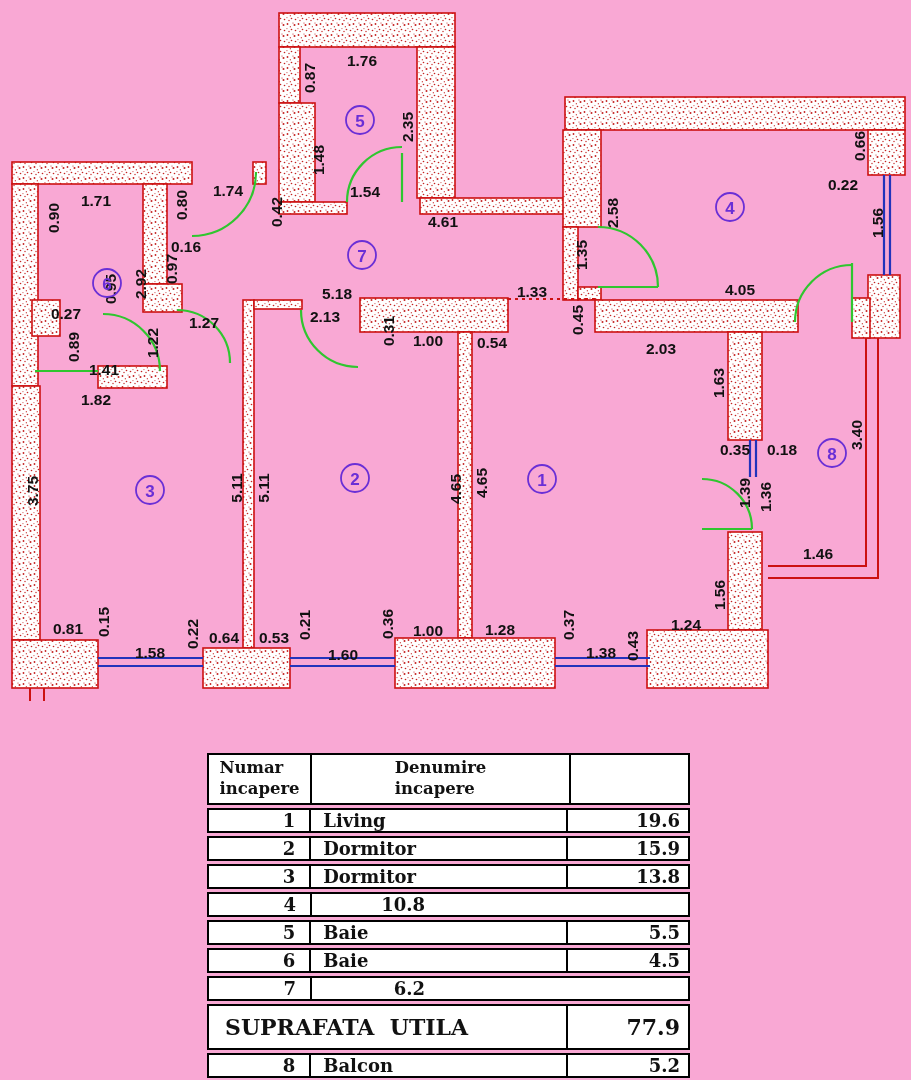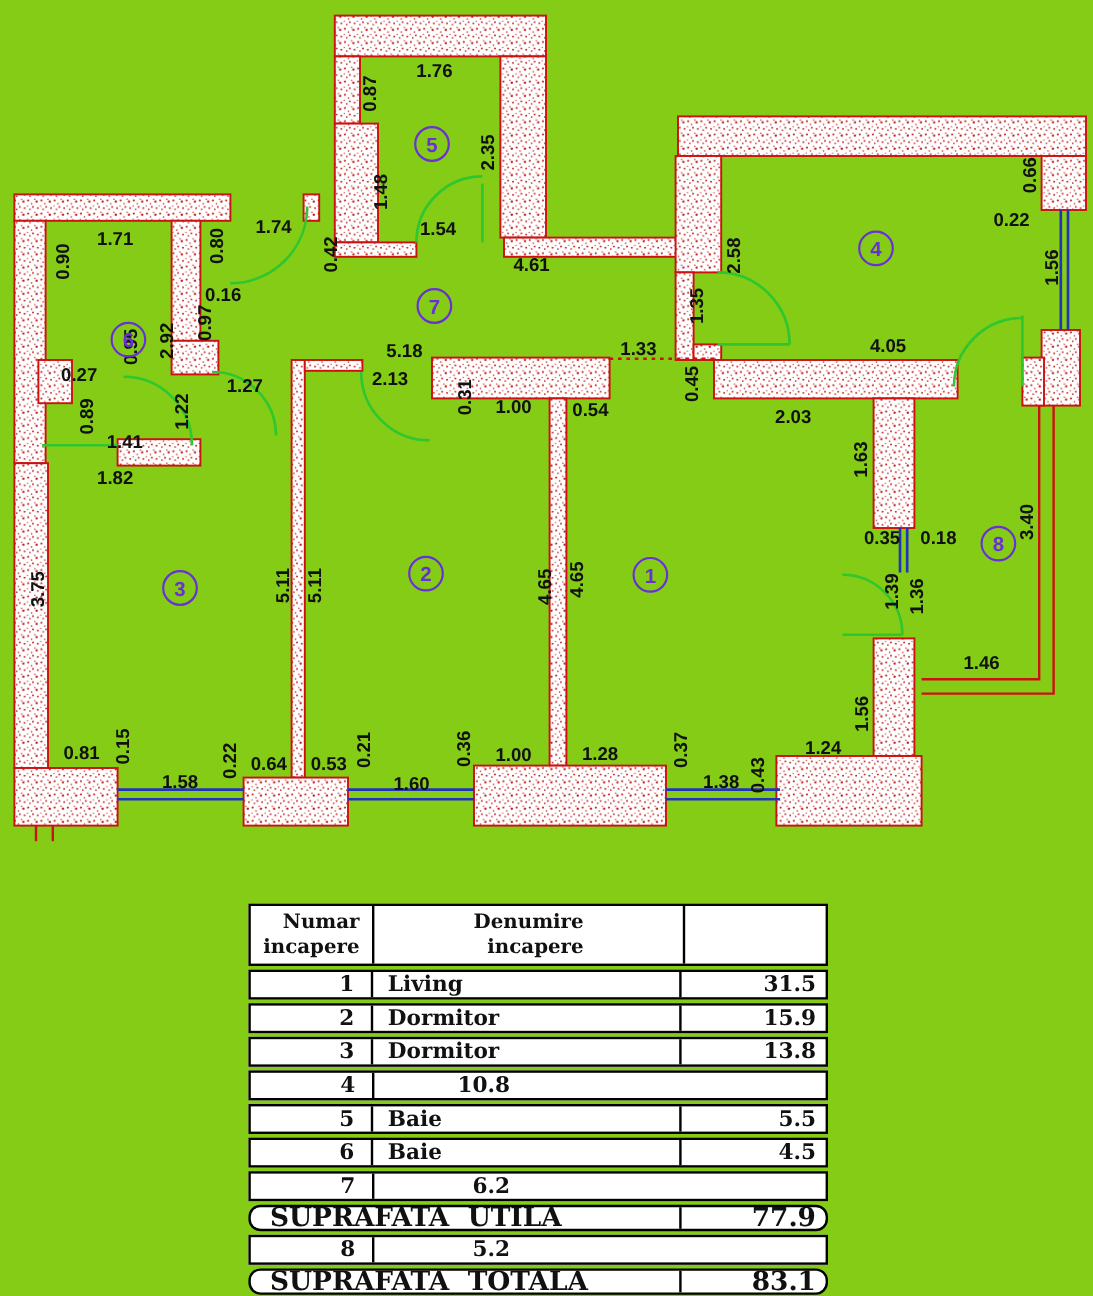--- a/index.html
+++ b/index.html
@@ -4,21 +4,21 @@
 <style>
   :root{
     --wall-red:#cc1111;
     --door-green:#2fc62f;
     --win-blue:#2233bb;
     --room-purple:#6a2fd6;
     --dim-black:#111111;
     --table-black:#111111;
   }
   html,body{margin:0;padding:0;background:#ffffff;}
-  #page{position:relative;width:911px;height:1080px;overflow:hidden;background:#84cc16;
+  #page{position:relative;width:911px;height:1080px;overflow:hidden;background:#f9a8d4;
         font-family:"Liberation Sans",sans-serif;}
   #plan-svg{position:absolute;left:0;top:0;}
   .wall{fill:url(#hatch);stroke:var(--wall-red);stroke-width:1.6;}
   .thinline{stroke:var(--wall-red);stroke-width:2;fill:none;}
   .dotline{stroke:var(--wall-red);stroke-width:2;fill:none;stroke-dasharray:3 4;}
   .door{stroke:var(--door-green);stroke-width:2.2;fill:none;}
   .win{stroke:var(--win-blue);stroke-width:2.2;fill:none;}
   .dim{font:bold 15.5px "Liberation Sans",sans-serif;fill:var(--dim-black);
        text-anchor:middle;dominant-baseline:central;}
   .roomc{stroke:var(--room-purple);stroke-width:1.8;fill:none;}
@@ -29,24 +29,24 @@
   #recap-title{position:absolute;left:213px;top:726px;
       font-family:"DejaVu Serif",serif;font-weight:bold;font-size:19px;color:var(--table-black);margin-top:48px;}
   #recap{position:absolute;left:207px;top:753px;width:483px;color:var(--table-black);
       font-family:"DejaVu Serif",serif;font-weight:bold;}
   .trow{display:flex;border:2.5px solid #000;background:#fff;margin-bottom:3px;box-sizing:border-box;}
   .tcell{box-sizing:border-box;display:flex;align-items:center;}
   .c1{width:103px;justify-content:flex-end;padding-right:14px;border-right:2.5px solid #000;}
   .c2{width:259px;justify-content:flex-start;padding-left:12px;border-right:2.5px solid #000;}
   .c3{width:121px;justify-content:flex-end;padding-right:8px;}
   .merged{width:362px;justify-content:flex-start;padding-left:16px;border-right:2.5px solid #000;white-space:pre;}
-  .hdr .tcell{justify-content:center;text-align:right;padding:16px;font-size:16.5px;line-height:1.25;white-space:pre-line;}
+  .hdr .tcell{justify-content:center;text-align:left;padding:16px;font-size:16.5px;line-height:1.25;white-space:pre-line;}
   .hdr{height:52px;}
   .datarow{height:25px;font-size:18px;}
-  .bigrow{height:22px;font-size:22px;border-radius:10px;}
+  .bigrow{height:46px;font-size:22px;}
 </style>
 </head>
 <body>
 
 <div id="page">
 
   <svg id="plan-svg" width="911" height="710" viewBox="0 0 911 710" xmlns="http://www.w3.org/2000/svg">
     <defs>
       <pattern id="hatch" width="11" height="11" patternUnits="userSpaceOnUse">
         <rect width="11" height="11" fill="#ffffff"></rect>
@@ -256,21 +256,21 @@
       <div class="tcell c1">Numar
 incapere</div>
       <div class="tcell c2">Denumire
 incapere</div>
     </div>
 
     <div id="recap-rows">
         <div class="trow datarow">
           <div class="tcell c1">1</div>
           <div class="tcell c2">Living</div>
-          <div class="tcell c3">31.5</div>
+          <div class="tcell c3">19.6</div>
         </div>
         <div class="trow datarow">
           <div class="tcell c1">2</div>
           <div class="tcell c2">Dormitor</div>
           <div class="tcell c3">15.9</div>
         </div>
         <div class="trow datarow">
           <div class="tcell c1">3</div>
           <div class="tcell c2">Dormitor</div>
           <div class="tcell c3">13.8</div>
@@ -295,20 +295,21 @@
         </div>
       </div>
 
     <div class="trow bigrow">
       <div class="tcell merged">SUPRAFATA  UTILA</div>
       <div class="tcell c3">77.9</div>
     </div>
 
     <div class="trow datarow">
       <div class="tcell c1">8</div>
+      <div class="tcell c2">Balcon</div>
       <div class="tcell c3">5.2</div>
     </div>
 
     <div class="trow bigrow">
       <div class="tcell merged">SUPRAFATA  TOTALA</div>
       <div class="tcell c3">83.1</div>
     </div>
 
   </div>
 

